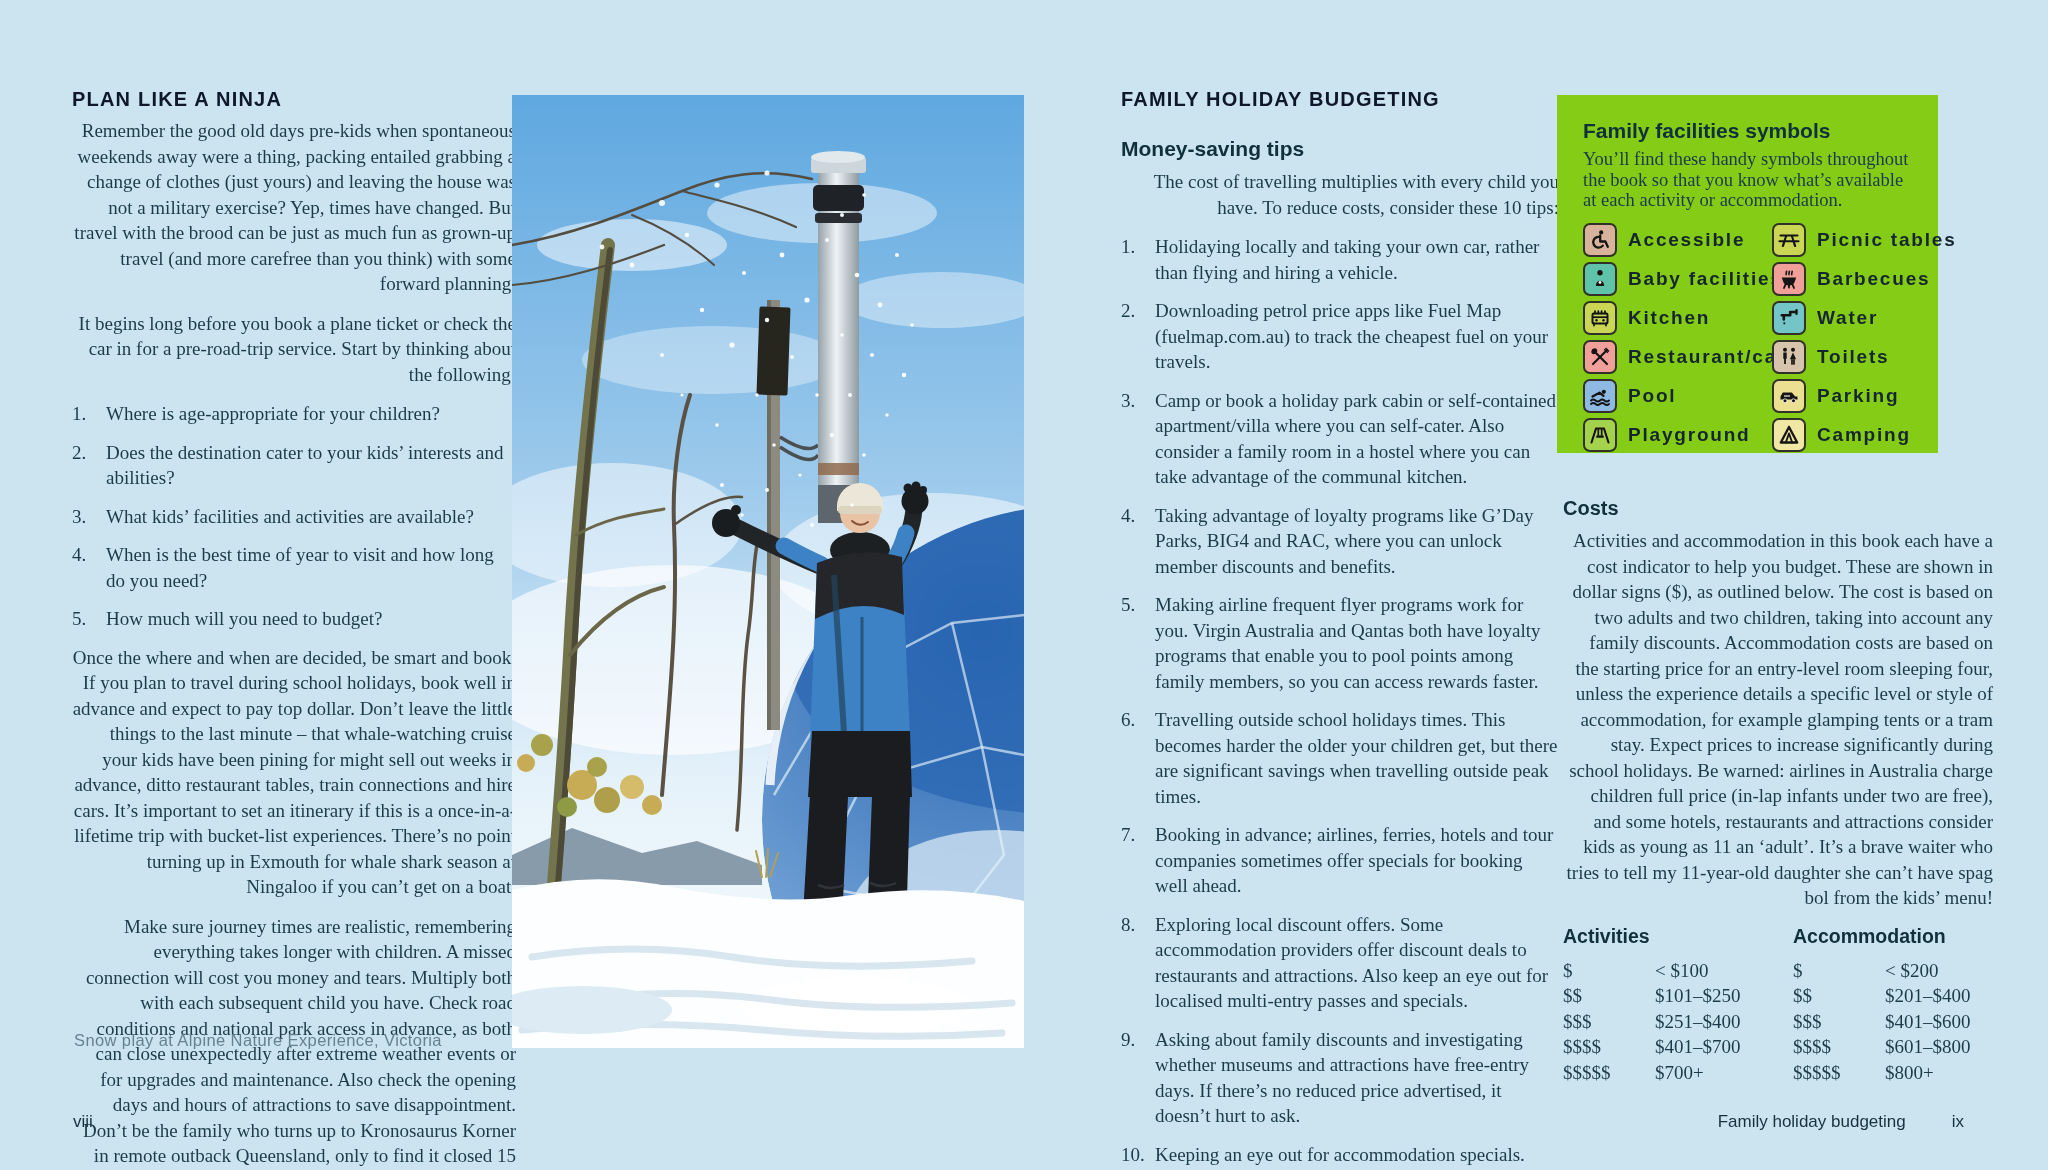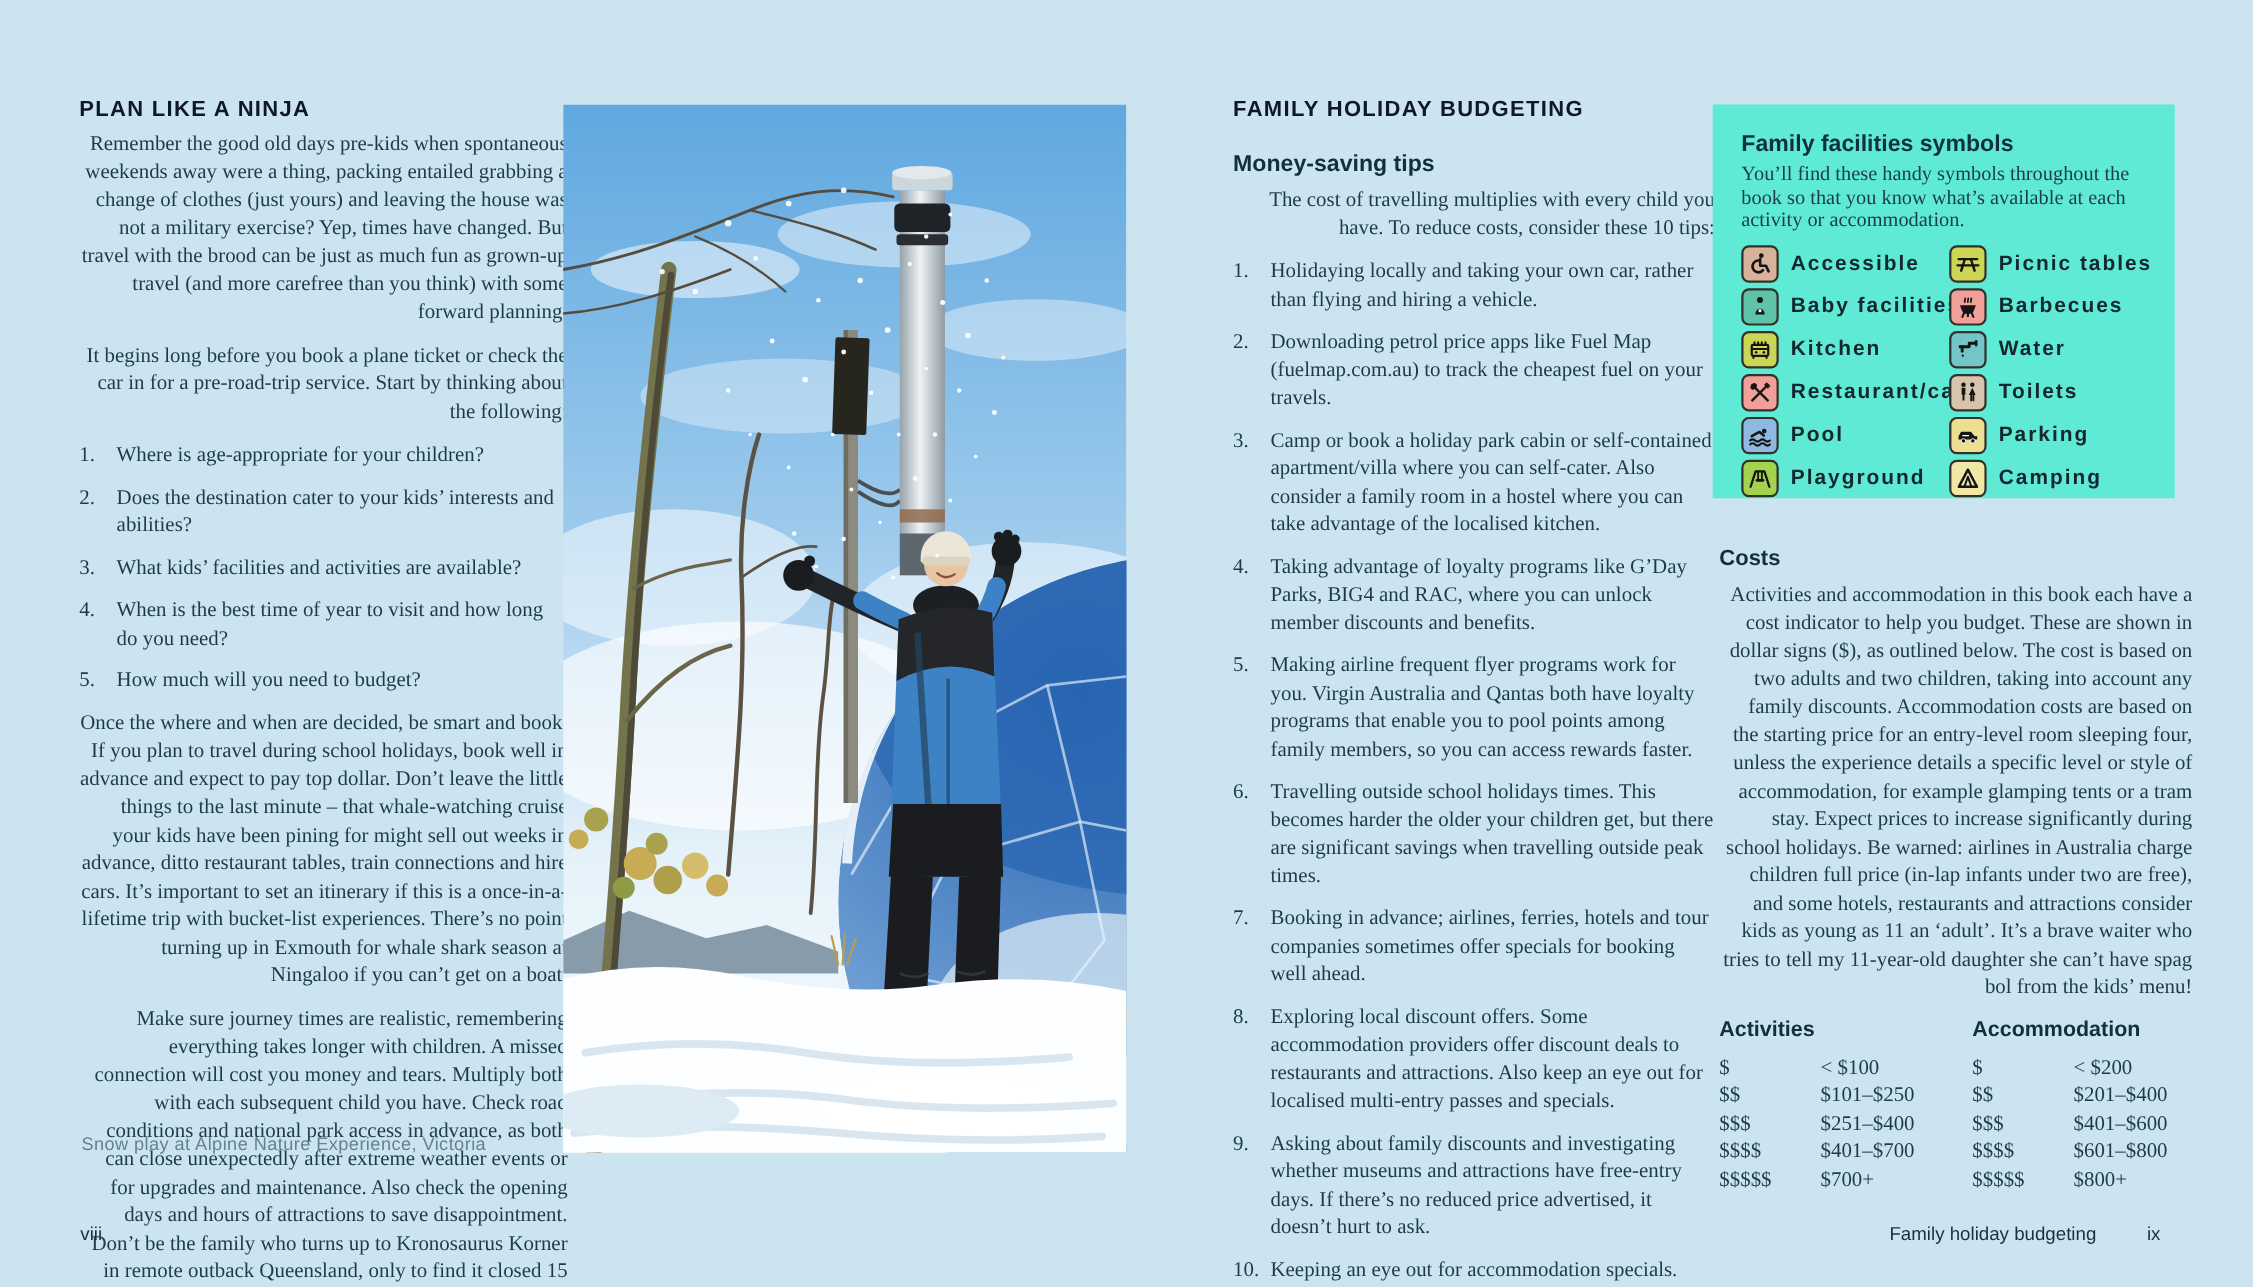--- a/index.html
+++ b/index.html
@@ -18,21 +18,21 @@
   .num{flex:none;width:34px;}
   .num-text{flex:1;}
   .list-wrap{margin:4px 0 2px;}
 
   
   .photo{position:absolute;left:512px;top:95px;width:512px;height:953px;margin:0;}
   .photo svg{display:block;}
   .caption{position:absolute;left:74px;top:1031px;font-size:16.5px;letter-spacing:.4px;color:#66828f;}
 
   
-  .fac-box{position:absolute;left:1557px;top:95px;width:420px;height:358px;background:#5eead4;
+  .fac-box{position:absolute;left:1557px;top:95px;width:381px;height:358px;background:#84cc16;
            box-sizing:border-box;padding:24px 26px 0;}
   .fac-title{font-size:21px;font-weight:700;color:#10303c;margin:0 0 6px;}
   .fac-desc{font-family:"Liberation Serif",serif;font-size:18.5px;line-height:20.5px;color:#1c3b49;margin:0 0 12px;}
   .sym-grid{display:grid;grid-template-columns:185px auto;row-gap:5px;column-gap:4px;}
   .sym{display:flex;align-items:center;gap:11px;height:34px;}
   .sym-box{flex:none;width:34px;height:34px;box-sizing:border-box;border:2px solid #31312a;border-radius:7px;
            display:flex;align-items:center;justify-content:center;}
   .sym-box svg{width:24px;height:24px;}
   .sym-label{font-size:19px;font-weight:700;letter-spacing:1.8px;color:#15262e;white-space:nowrap;}
 
@@ -283,21 +283,21 @@
         <div class="num-row">
           <span class="num">1.</span>
           <span class="num-text">Holidaying locally and taking your own car, rather than flying and hiring a vehicle.</span>
         </div>
         <div class="num-row">
           <span class="num">2.</span>
           <span class="num-text">Downloading petrol price apps like Fuel Map (fuelmap.com.au) to track the cheapest fuel on your travels.</span>
         </div>
         <div class="num-row">
           <span class="num">3.</span>
-          <span class="num-text">Camp or book a holiday park cabin or self-contained apartment/villa where you can self-cater. Also consider a family room in a hostel where you can take advantage of the localised kitchen.</span>
+          <span class="num-text">Camp or book a holiday park cabin or self-contained apartment/villa where you can self-cater. Also consider a family room in a hostel where you can take advantage of the communal kitchen.</span>
         </div>
         <div class="num-row">
           <span class="num">4.</span>
           <span class="num-text">Taking advantage of loyalty programs like G’Day Parks, BIG4 and RAC, where you can unlock member discounts and benefits.</span>
         </div>
         <div class="num-row">
           <span class="num">5.</span>
           <span class="num-text">Making airline frequent flyer programs work for you. Virgin Australia and Qantas both have loyalty programs that enable you to pool points among family members, so you can access rewards faster.</span>
         </div>
         <div class="num-row">

